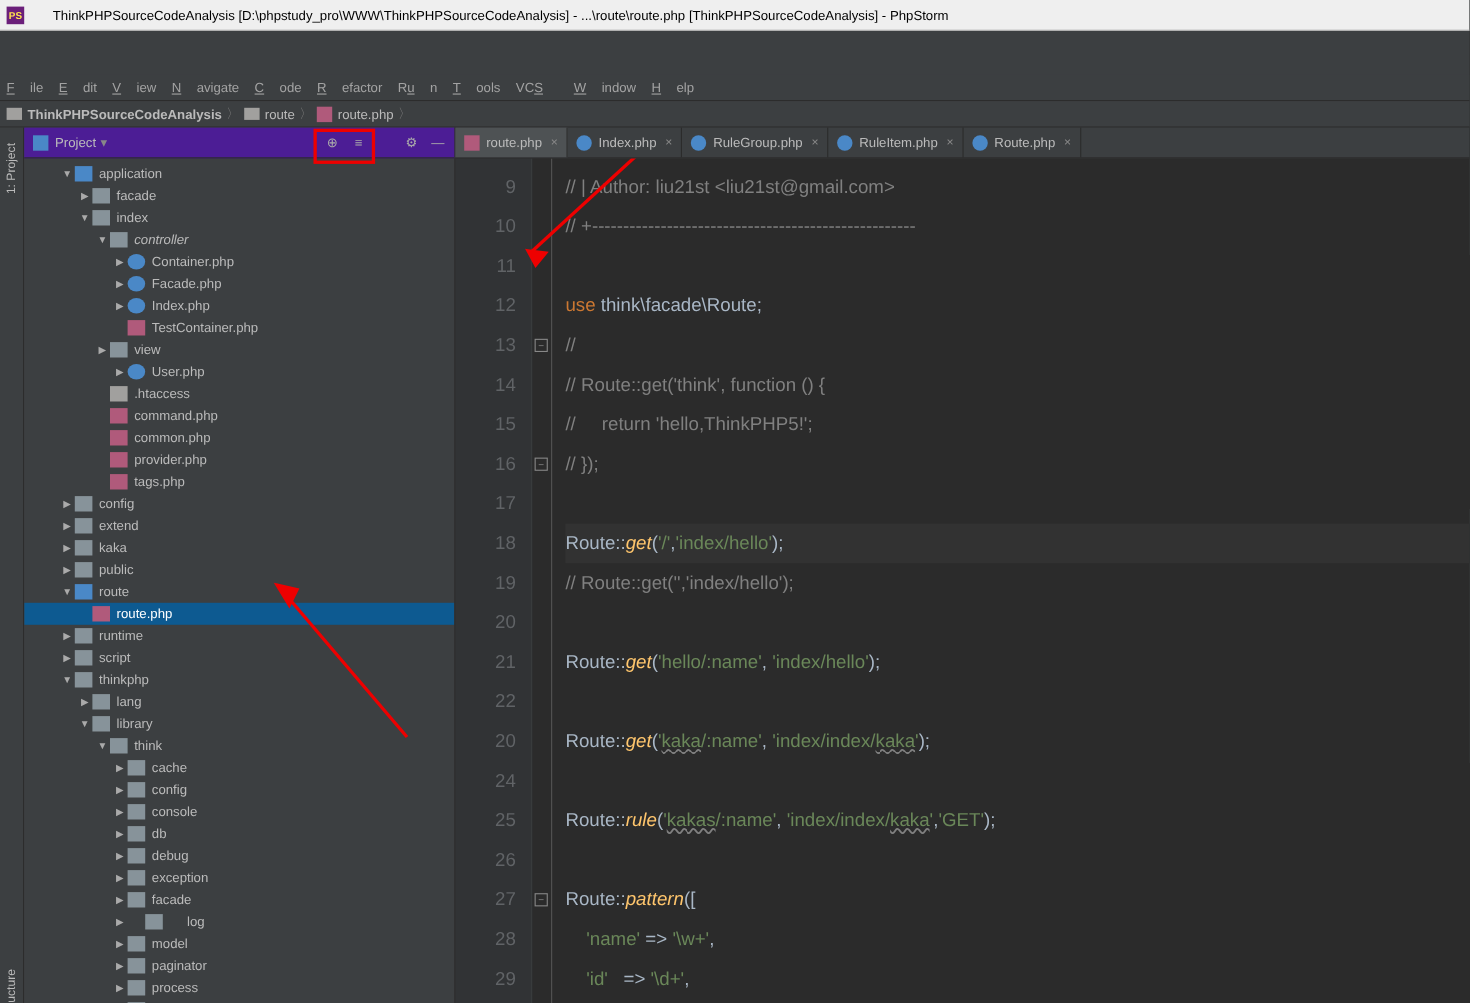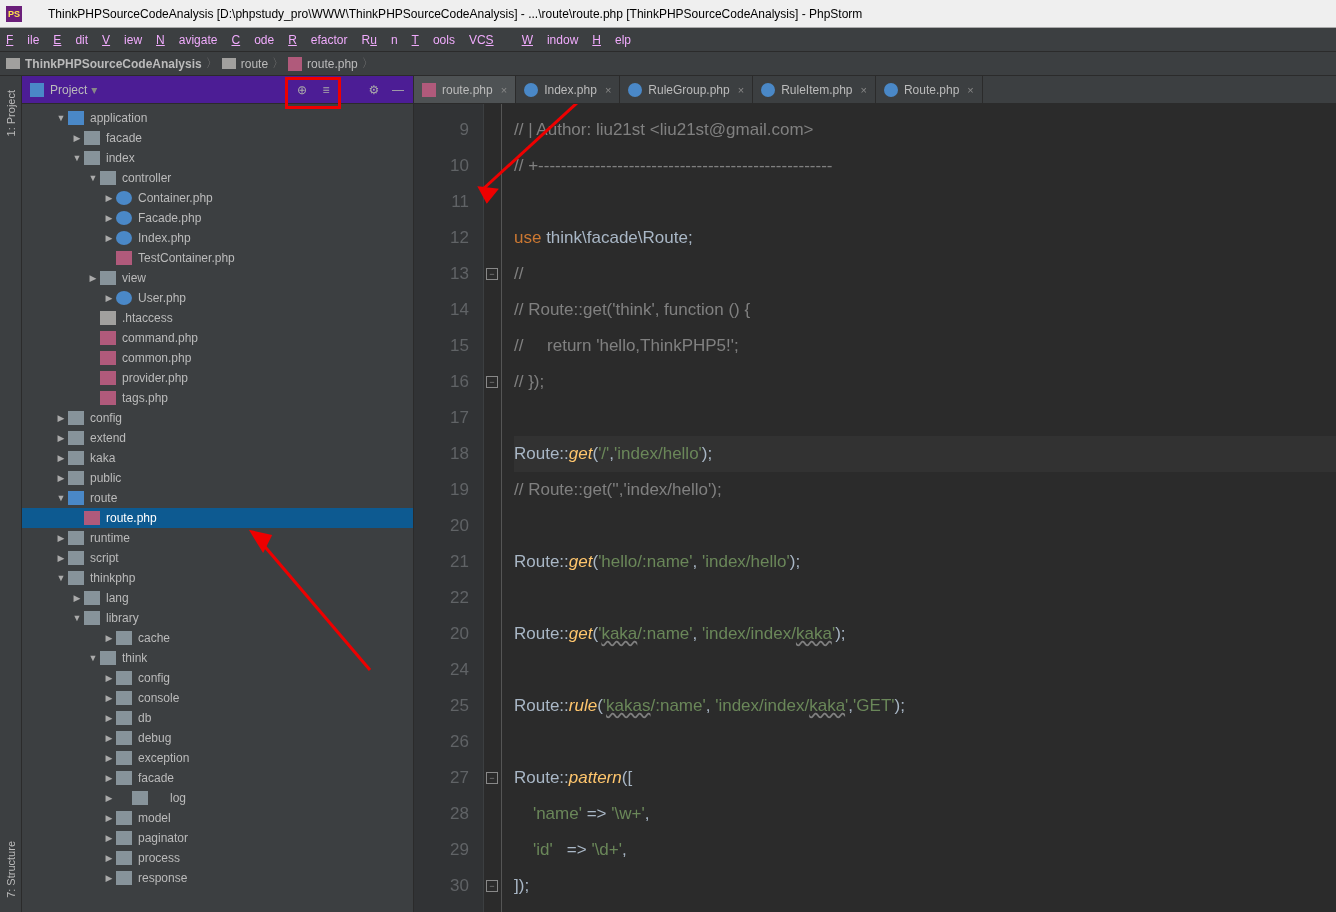--- a/index.html
+++ b/index.html
@@ -1,19 +1,19 @@
 <!DOCTYPE html>
 <html><head>
 <meta charset="utf-8">
 <style>
   * { margin: 0; padding: 0; box-sizing: border-box; font-family: "Segoe UI", Arial, sans-serif; }
   body { width: 1336px; height: 912px; background: #3C3F41; color: #BBBBBB; font-size: 12px; overflow: hidden; }
   .titlebar { height: 28px; background: #EFEFEF; color: #000; display: flex; align-items: center; padding: 0 6px; font-size: 12px; border-bottom: 1px solid #AAA; gap: 20px; }
   .titlebar .ps-logo { width: 16px; height: 16px; background: #6B1F7A; color: #FFE34D; font-size: 9px; font-weight: bold; display: inline-flex; align-items: center; justify-content: center; margin-right: 6px; }
-  .menubar { height: 24px; background: #3C3F41; display: flex; align-items: center; padding: 0 6px; color: #f0abfc; border-bottom: 1px solid #2B2B2B; }
+  .menubar { height: 24px; background: #3C3F41; display: flex; align-items: center; padding: 0 6px; color: #a3a3a3; border-bottom: 1px solid #2B2B2B; margin-top: 40px; }
   .menubar span { margin-right: 14px; cursor: pointer; }
   .menubar span .mnemonic { text-decoration: underline; }
   .navbar { height: 24px; background: #3C3F41; display: flex; align-items: center; padding: 0 6px; border-bottom: 1px solid #2B2B2B; }
   .navbar .crumb { display: flex; align-items: center; color: #BBBBBB; cursor: pointer; }
   .navbar .chevron { color: #777; margin: 0 4px; }
   .navbar .folder-icon { width: 14px; height: 11px; background: #A1A09E; margin-right: 5px; display:inline-block; }
   .navbar .php-icon { width: 14px; height: 14px; background: linear-gradient(#B05A7B,#B05A7B); margin-right: 5px; display:inline-block; }
   .main { display: flex; height: calc(100% - 76px); }
   .left-dock { width: 22px; background: #3C3F41; border-right: 1px solid #2B2B2B; display:flex; flex-direction:column; align-items:center; }
   .left-dock .tab { writing-mode: vertical-rl; transform: rotate(180deg); margin: 14px 0; font-size: 11px; cursor:pointer; }
@@ -134,21 +134,21 @@
         <div class="tree-row" style="padding-left: 48px;">
           <span class="ar closed"></span>
           <span class="ico folder"></span>
           <span>facade</span>
         </div>
         <div class="tree-row" style="padding-left: 48px;">
           <span class="ar open"></span>
           <span class="ico folder"></span>
           <span>index</span>
         </div>
-        <div class="tree-row" style="padding-left: 64px;">
+        <div class="tree-row" style="padding-left: 64px; font-style: italic;">
           <span class="ar open"></span>
           <span class="ico folder"></span>
           <span>controller</span>
         </div>
         <div class="tree-row" style="padding-left: 80px;">
           <span class="ar closed"></span>
           <span class="ico class"></span>
           <span>Container.php</span>
         </div>
         <div class="tree-row" style="padding-left: 80px;">
@@ -249,29 +249,29 @@
         <div class="tree-row" style="padding-left: 48px;">
           <span class="ar closed"></span>
           <span class="ico folder"></span>
           <span>lang</span>
         </div>
         <div class="tree-row" style="padding-left: 48px;">
           <span class="ar open"></span>
           <span class="ico folder"></span>
           <span>library</span>
         </div>
+        <div class="tree-row" style="padding-left: 64px;">
+          <span class="ar open"></span>
+          <span class="ico folder"></span>
+          <span>think</span>
+        </div>
         <div class="tree-row" style="padding-left: 80px;">
           <span class="ar closed"></span>
           <span class="ico folder"></span>
           <span>cache</span>
-        </div>
-        <div class="tree-row" style="padding-left: 64px;">
-          <span class="ar open"></span>
-          <span class="ico folder"></span>
-          <span>think</span>
         </div>
         <div class="tree-row" style="padding-left: 80px;">
           <span class="ar closed"></span>
           <span class="ico folder"></span>
           <span>config</span>
         </div>
         <div class="tree-row" style="padding-left: 80px;">
           <span class="ar closed"></span>
           <span class="ico folder"></span>
           <span>console</span>

